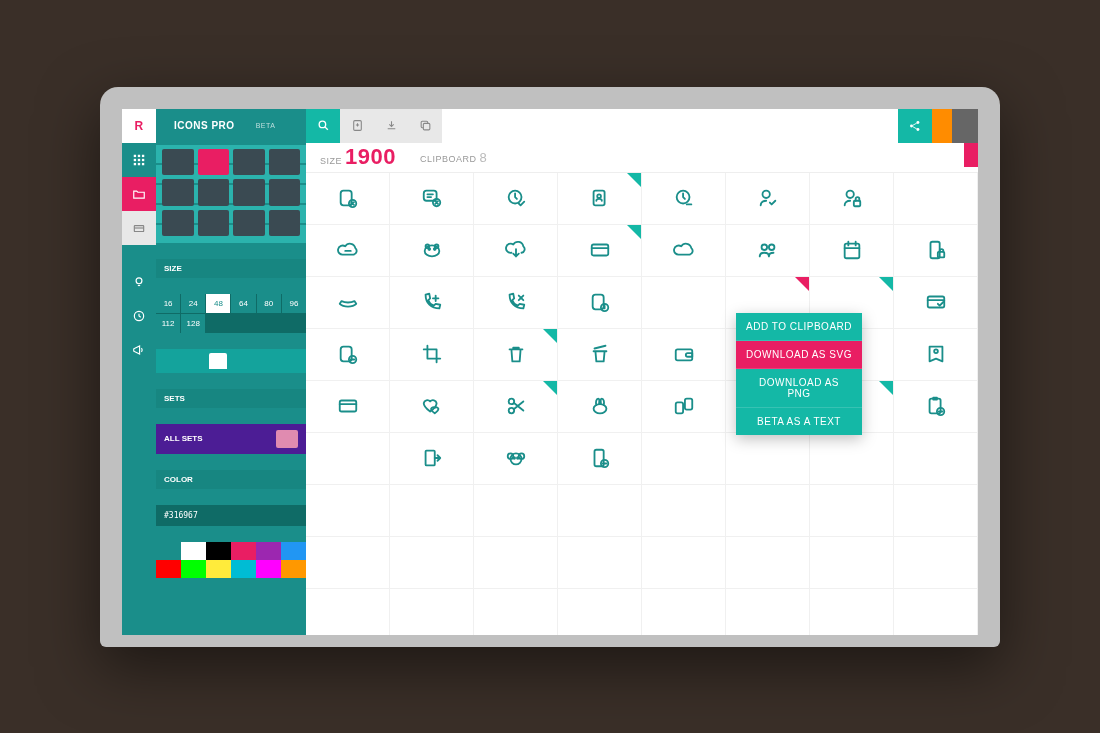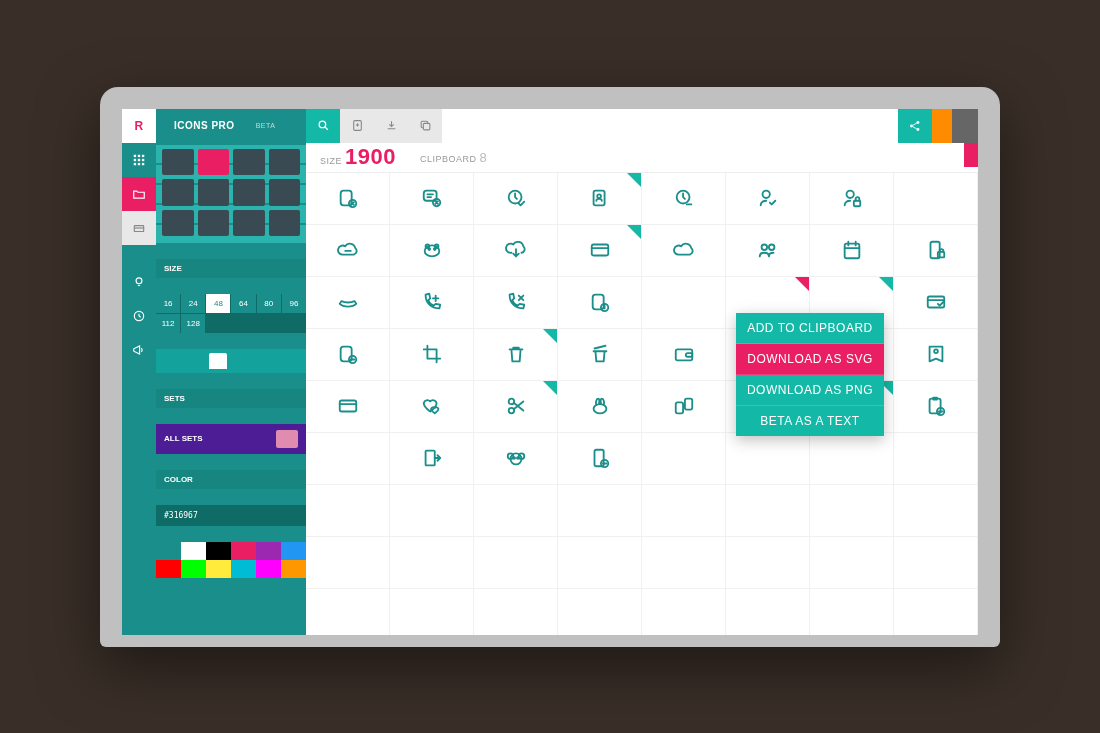--- a/index.html
+++ b/index.html
@@ -48,21 +48,21 @@
 .counts { height:30px; display:flex; align-items:center; gap:24px; padding:0 14px; border-bottom:1px solid #eee; font-size:9px; color:#999; letter-spacing:.5px; }
 .counts .big { font-size:22px; color:#e91e63; font-weight:700; }
 .counts .small { font-size:13px; color:#bbb; font-weight:400; }
 .grid { flex:1; display:grid; grid-template-columns:repeat(8,1fr); grid-auto-rows:52px; overflow:hidden; }
 .cell { border-right:1px solid #f0f0f0; border-bottom:1px solid #f0f0f0; display:flex; align-items:center; justify-content:center; position:relative; cursor:pointer; }
 .cell svg { width:22px; height:22px; stroke:#1a8e8a; stroke-width:2; fill:none; stroke-linecap:round; stroke-linejoin:round; }
 .cell.sel::after { content:''; position:absolute; top:0; right:0; border:7px solid transparent; border-top-color:#14b8a6; border-right-color:#14b8a6; }
 .cell.pink::after { border-top-color:#e91e63; border-right-color:#e91e63; }
 
 
-.menu { position:absolute; left:430px; top:170px; width:148px; background:#14b8a6; color:#fff; font-size:12px; z-index:5; box-shadow:0 4px 14px rgba(0,0,0,.25); }
+.menu { position:absolute; left:430px; top:170px; width:126px; background:#14b8a6; color:#fff; font-size:10px; z-index:5; box-shadow:0 4px 14px rgba(0,0,0,.25); }
 .menu-item { padding:8px 10px; text-align:center; border-bottom:1px solid rgba(255,255,255,.15); cursor:pointer; letter-spacing:.5px; }
 .menu-item.hot { background:#e91e63; }
 .menu-item:last-child { border:none; }
 
 
 .pink-tab { position:absolute; right:0; top:0; width:14px; height:24px; background:#e91e63; }
 </style>
 </head>
 <body>
 

